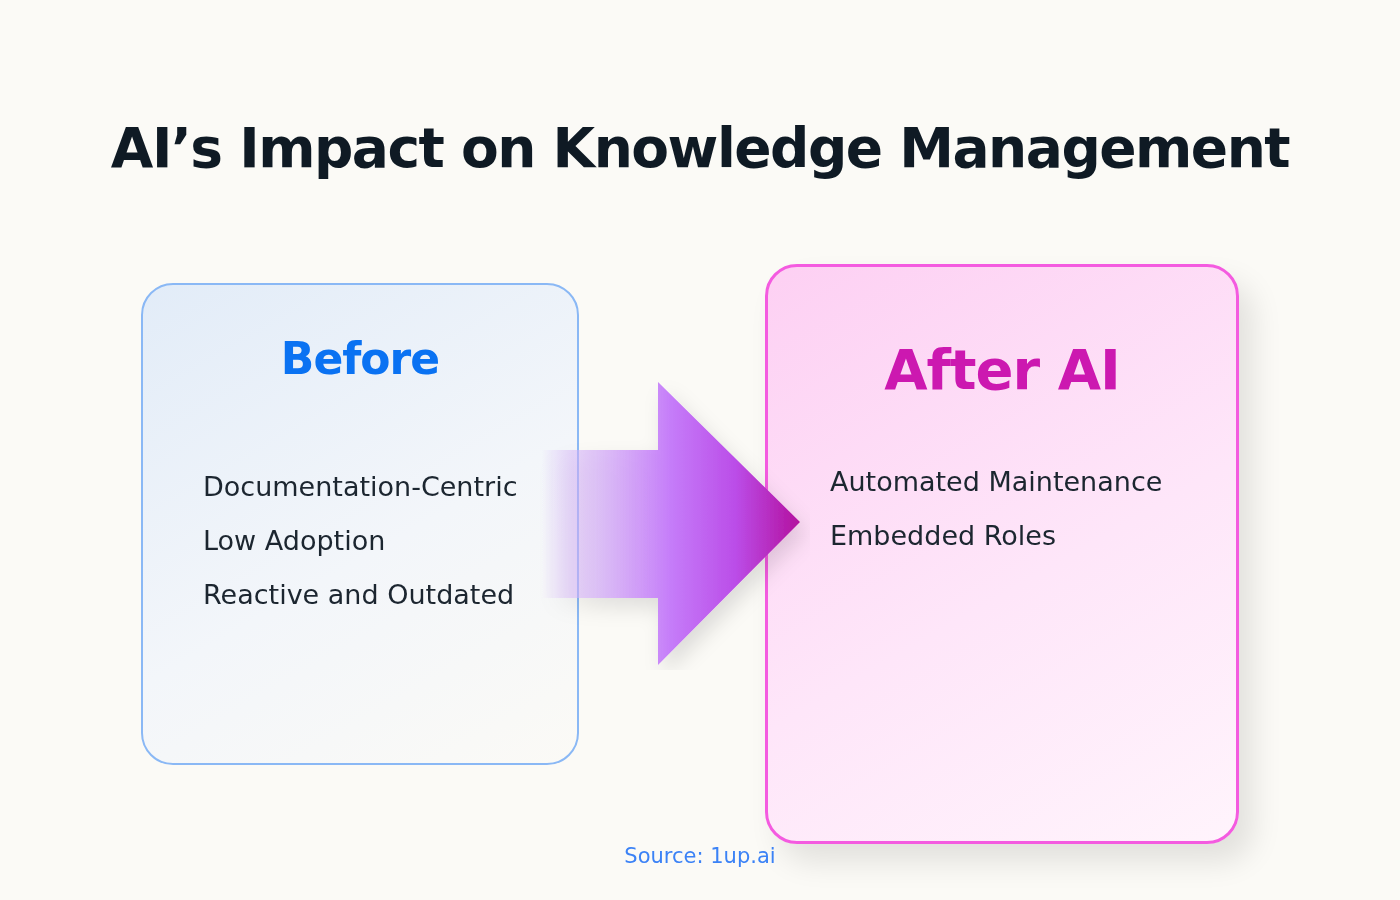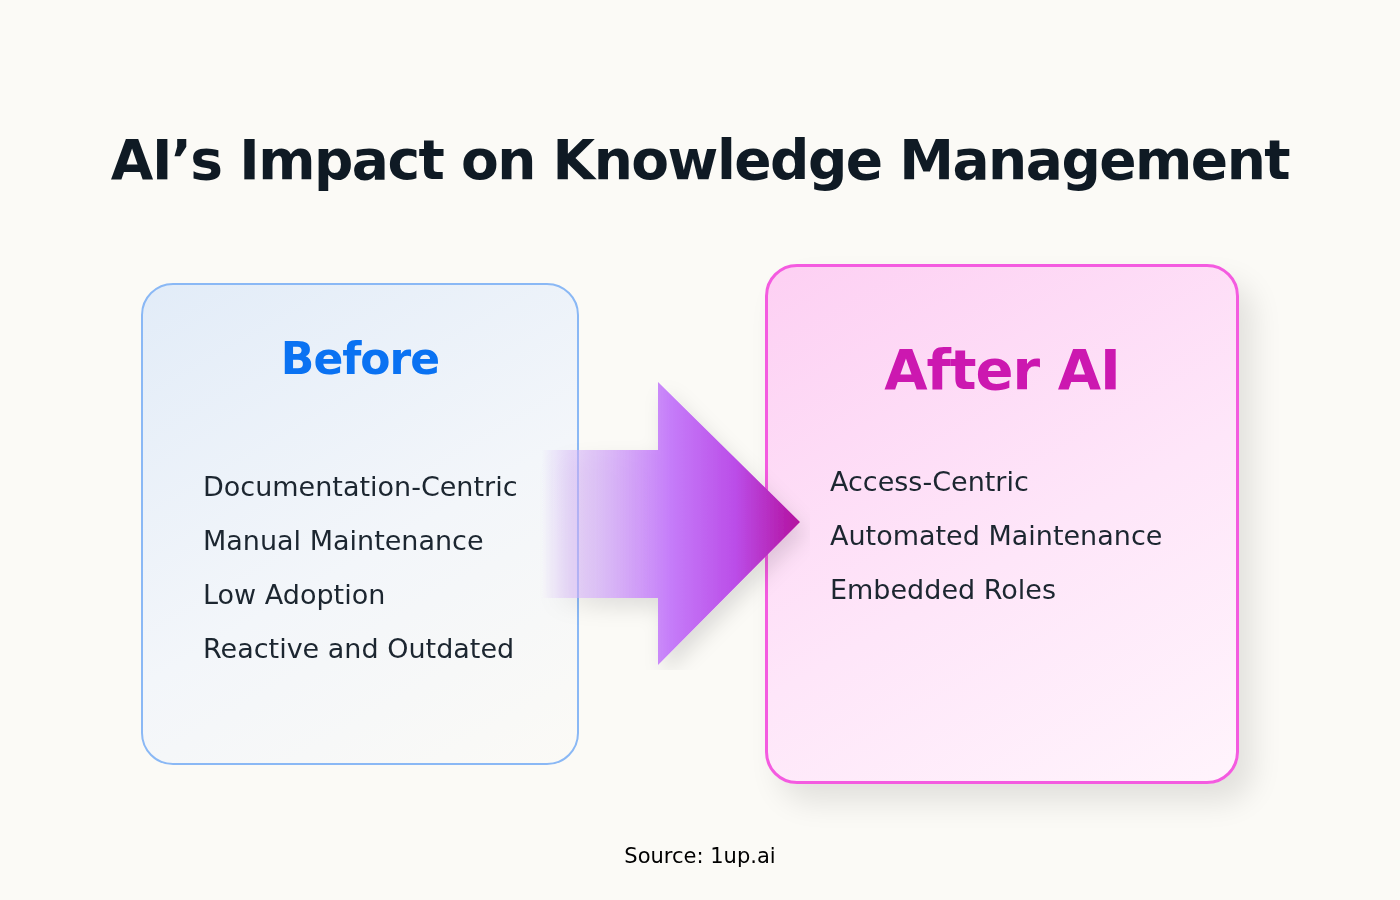--- a/index.html
+++ b/index.html
@@ -13,50 +13,50 @@
     .stripes {
       position: absolute; width: 900px; height: 360px;
       pointer-events: none;
     }
     .stripes.tl { left: -560px; top: -230px; transform: rotate(-37deg); transform-origin: center; }
     .stripes.br { right: -560px; bottom: -230px; transform: rotate(-37deg); transform-origin: center; }
     .stripe { height: 22px; width: 100%; }
     .title {
       position: absolute; left: 0; right: 0; top: 112px;
       text-align: center; font-size: 55px; font-weight: bold;
-      color: #0f1a24; letter-spacing: -1.5px; margin: 16px;
+      color: #0f1a24; letter-spacing: -1.5px; margin: 4px;
     }
     .card {
       position: absolute; border-radius: 32px; box-sizing: border-box;
     }
     .card.before {
       left: 141px; top: 283px; width: 438px; height: 482px;
       border: 2.5px solid #8ab8f5;
       background: linear-gradient(150deg, #e2ecf8 0%, #f3f6fa 55%, #fbfaf6 100%);
     }
     .card.after {
-      left: 765px; top: 264px; width: 474px; height: 520px;
+      left: 765px; top: 264px; width: 474px; height: 580px;
       border: 3px solid #f45be0;
       background: linear-gradient(150deg, #fdd0f3 0%, #fee6f9 55%, #fff4fc 100%);
       box-shadow: 14px 18px 30px rgba(0,0,0,0.10);
     }
     .card-title {
       text-align: center; font-weight: bold; margin: 0;
       letter-spacing: -1px;
     }
     .before .card-title { color: #0a72f2; font-size: 44px; padding-top: 48px; }
     .after .card-title { color: #cc18b0; font-size: 56px; padding-top: 70px; }
     .list { list-style: none; margin: 0; padding: 0; position: absolute; }
     .before .list { left: 60px; top: 185px; }
     .after .list { left: 62px; top: 198px; }
     .list li { font-size: 27px; height: 54px; line-height: 34px; color: #1c2630; white-space: nowrap; }
     .arrow { position: absolute; left: 530px; top: 380px; width: 280px; height: 290px; pointer-events: none; }
     .source {
       position: absolute; left: 0; right: 0; top: 844px; text-align: center;
-      font-size: 21px; color: #000000;
+      font-size: 21px; color: #3b82f6;
     }
   </style>
 </head>
 <body>
 
 <div class="stripes tl">
   <div class="stripe" style="background:#5fcbea"></div>
   <div class="stripe" style="background:#4a78f5"></div>
   <div class="stripe" style="background:#c21eb8"></div>
   <div class="stripe" style="background:#e10ae6"></div>
@@ -73,30 +73,28 @@
   <div class="stripe" style="background:#ff8c1a"></div>
   <div class="stripe" style="background:#f5e611"></div>
 </div>
 
 <h1 class="title">AI’s Impact on Knowledge Management</h1>
 
 <div class="card before">
   <h2 class="card-title">Before</h2>
   <ul class="list">
     <li>Documentation-Centric</li>
-    <li>Manual Maintenance</li>
     <li>Low Adoption</li>
     <li>Reactive and Outdated</li>
   </ul>
 </div>
 
 <div class="card after">
   <h2 class="card-title">After AI</h2>
   <ul class="list">
-    <li>Access-Centric</li>
     <li>Automated Maintenance</li>
     <li>Embedded Roles</li>
   </ul>
 </div>
 
 <svg class="arrow" viewBox="0 0 280 290">
   <defs>
     <linearGradient id="ag" x1="0" y1="0" x2="1" y2="0">
       <stop offset="0" stop-color="#c79cf5" stop-opacity="0"></stop>
       <stop offset="0.2" stop-color="#d8b8f7" stop-opacity="0.8"></stop>

